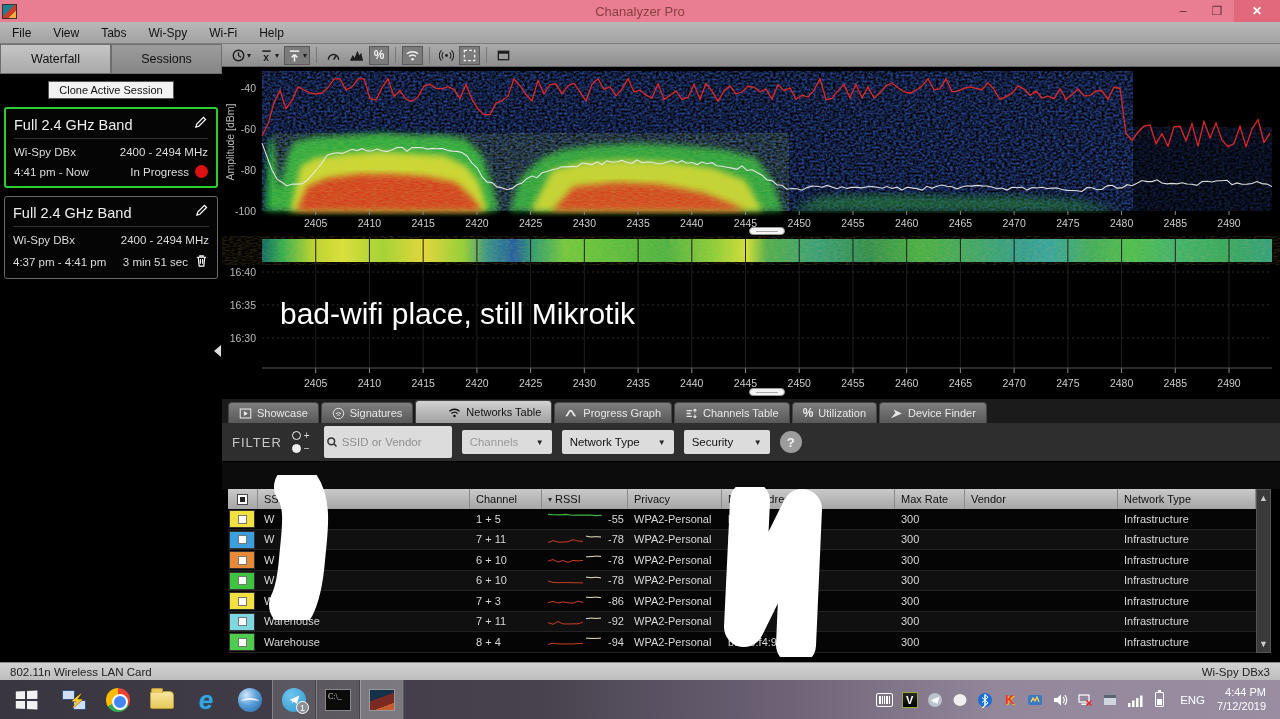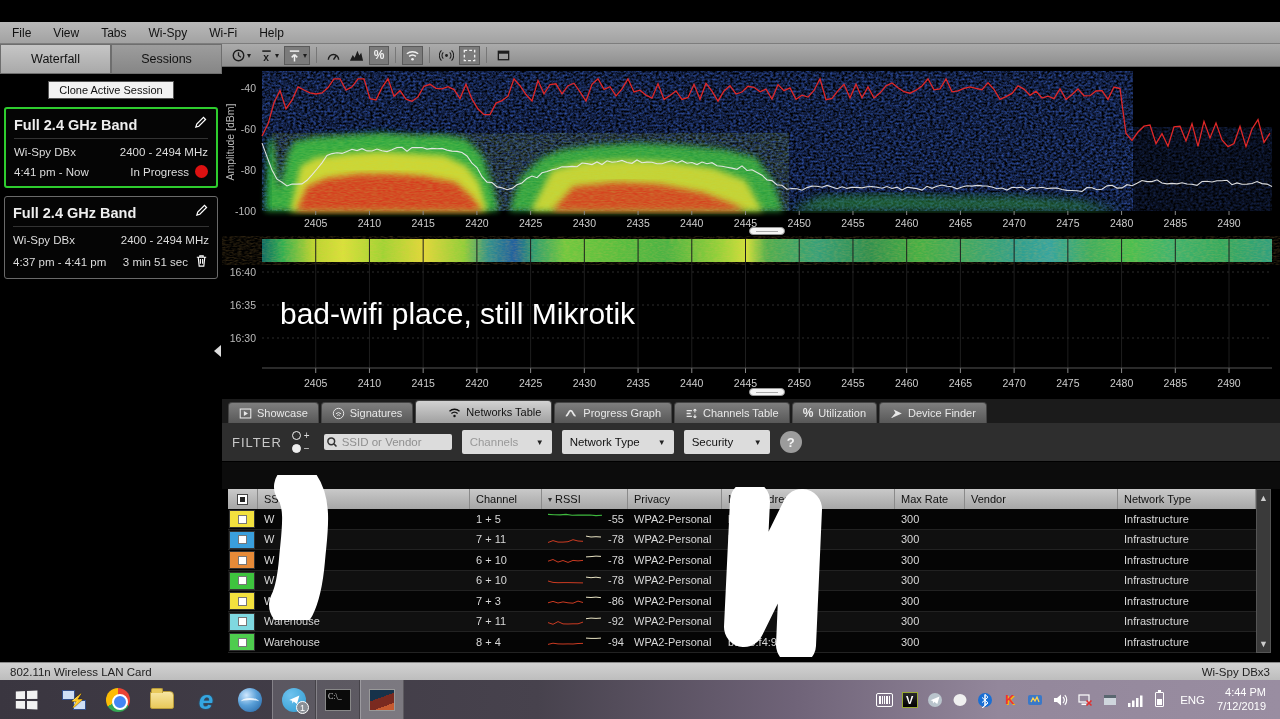--- a/index.html
+++ b/index.html
@@ -34,21 +34,21 @@
     border:1px solid #6e6e6e; }
   .sidetab.active { background:linear-gradient(#9d9d9d,#868686); }
   .clonewrap { display:flex; justify-content:center; margin-top:7px; }
   .clonebtn { background:#f2f2f2; border:1px solid #555; color:#111;
     font-size:11px; padding:2px 10px; }
   .sesscard { margin:8px 4px 0 4px; background:#050505; border:1px solid #6a6a6a;
     border-radius:3px; padding:6px 8px 8px 8px; color:#eee; }
   .sesscard.active { border:2px solid #2ecc2e; }
   .sesshead { display:flex; justify-content:space-between; align-items:center;
     border-bottom:1px solid #333; padding-bottom:4px; margin-bottom:6px; }
-  .sesstitle { font-size:14.5px; font-weight:bold; }
+  .sesstitle { font-size:14.5px; font-weight:normal; }
   .sessrow { display:flex; justify-content:space-between; align-items:center;
     font-size:11.5px; margin-top:7px; color:#ddd; }
   .reddot { width:13px; height:13px; border-radius:50%; background:#dd1111;
     display:inline-block; margin-left:6px; }
   .sicon svg { width:15px; height:15px; }
   .collapse-left { position:absolute; left:214px; top:345px; width:0; height:0;
     border-top:6px solid transparent; border-bottom:6px solid transparent;
     border-right:7px solid #ddd; }
   .collapse-right { position:absolute; left:1272px; top:345px; width:0; height:0;
     border-top:6px solid transparent; border-bottom:6px solid transparent;
@@ -86,21 +86,21 @@
   .vtab .glyph { font-size:10px; }
 
   
   .filterbar { height:39px; background:#2e2e2e; display:flex; align-items:center;
     padding-left:10px; gap:10px; border-bottom:1px solid #000; }
   .filterlabel { color:#c8c8c8; font-size:13px; letter-spacing:1px; }
   .radioadd { display:flex; flex-direction:column; gap:2px; margin-right:4px; }
   .radioadd .r { display:flex; align-items:center; gap:3px; color:#ddd; font-size:10px; }
   .circ { width:9px; height:9px; border-radius:50%; border:1.5px solid #eee; }
   .circ.fill { background:#eee; }
-  .searchbox { width:128px; height:16px; background:#dcdcdc; border-radius:2px;
+  .searchbox { width:128px; height:32px; background:#dcdcdc; border-radius:2px;
     display:flex; align-items:center; padding:0 2px; gap:4px; }
   .searchbox input { border:none; background:transparent; outline:none; width:100px;
     font-size:11.5px; color:#333; font-family:"Liberation Sans",sans-serif; }
   .searchbox input::placeholder { color:#8f8f8f; }
   .dropbtn { height:24px; background:#dcdcdc; border-radius:2px; display:flex;
     align-items:center; justify-content:space-between; padding:0 8px; gap:10px;
     font-size:11.5px; color:#111; }
   .dropbtn.disabled { color:#999; }
   .dropbtn .arrow { font-size:8px; color:#222; }
   .helpbtn { width:22px; height:22px; border-radius:50%; background:#9c9c9c;
@@ -202,20 +202,29 @@
   .kic { color:#e33; font-weight:bold; font-size:13px; text-shadow:1px 1px 0 #fb0; }
   .battery { width:9px; height:15px; border:1.5px solid #fff; border-radius:1px; position:relative; }
   .battery::before { content:""; position:absolute; left:2px; top:-3px; width:3px; height:2px; background:#fff; }
   .battery::after { content:""; position:absolute; left:1px; right:1px; bottom:1px; height:6px; background:#fff; }
 </style>
 </head>
 <body>
 
 <div id="app">
 
+  <div class="titlebar">
+    <div class="appicon"></div>
+    <div class="titletext">Chanalyzer Pro</div>
+    <div class="wincontrols">
+      <div class="wbtn">–</div>
+      <div class="wbtn">❐</div>
+      <div class="wbtn close">✕</div>
+    </div>
+  </div>
 
   <div class="menubar" id="menubar">
       <div class="menuitem">File</div>
       <div class="menuitem">View</div>
       <div class="menuitem">Tabs</div>
       <div class="menuitem">Wi-Spy</div>
       <div class="menuitem">Wi-Fi</div>
       <div class="menuitem">Help</div>
     </div>
 

